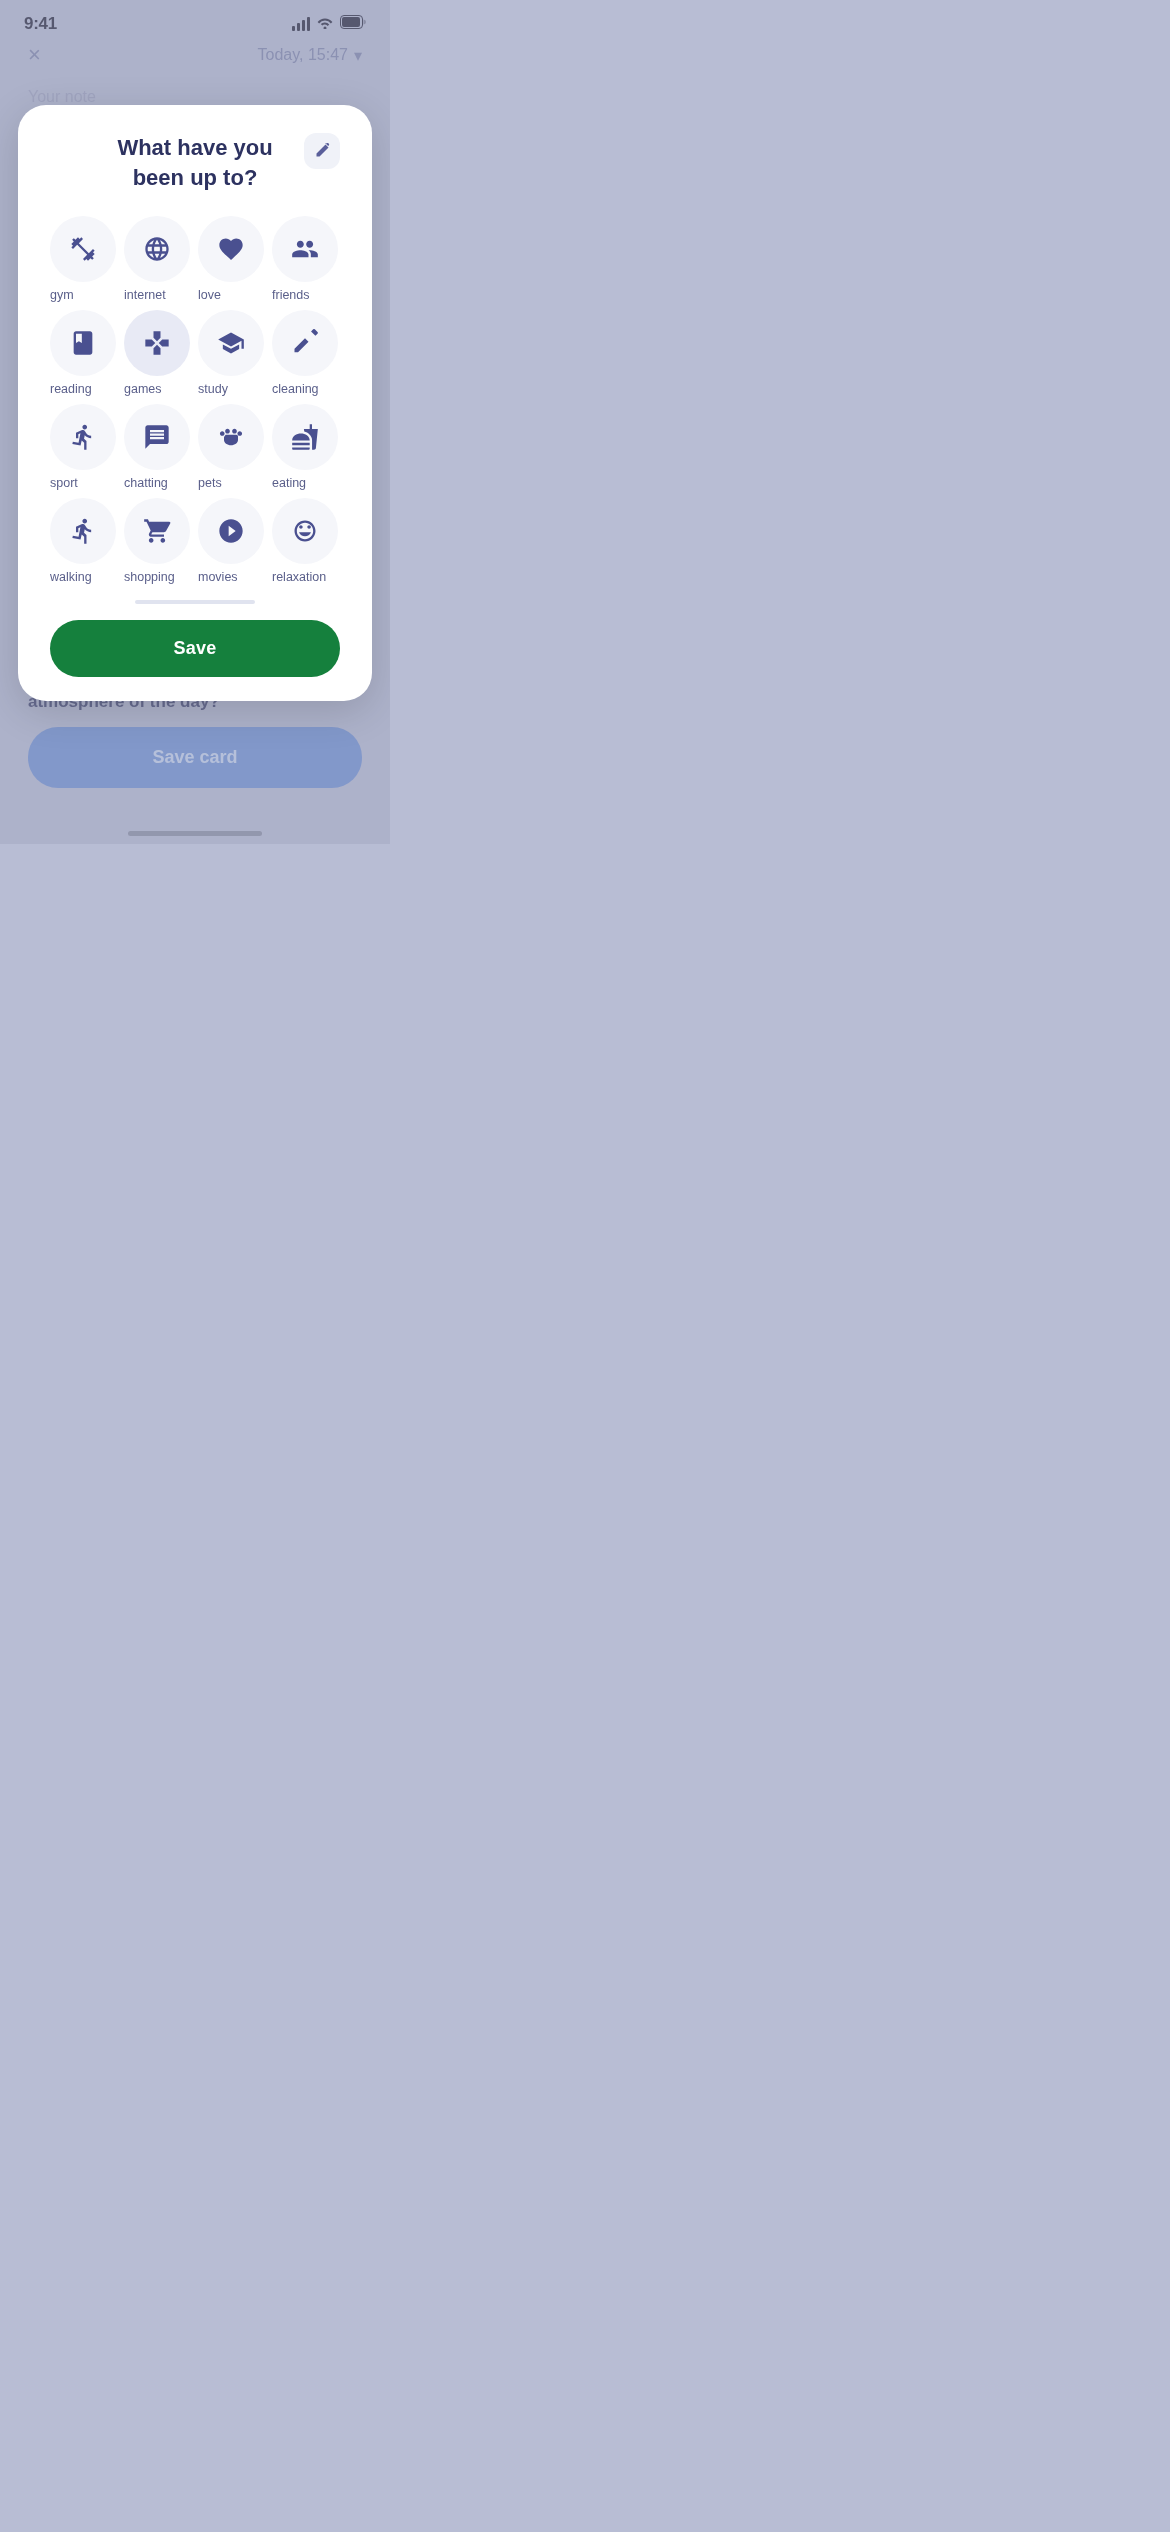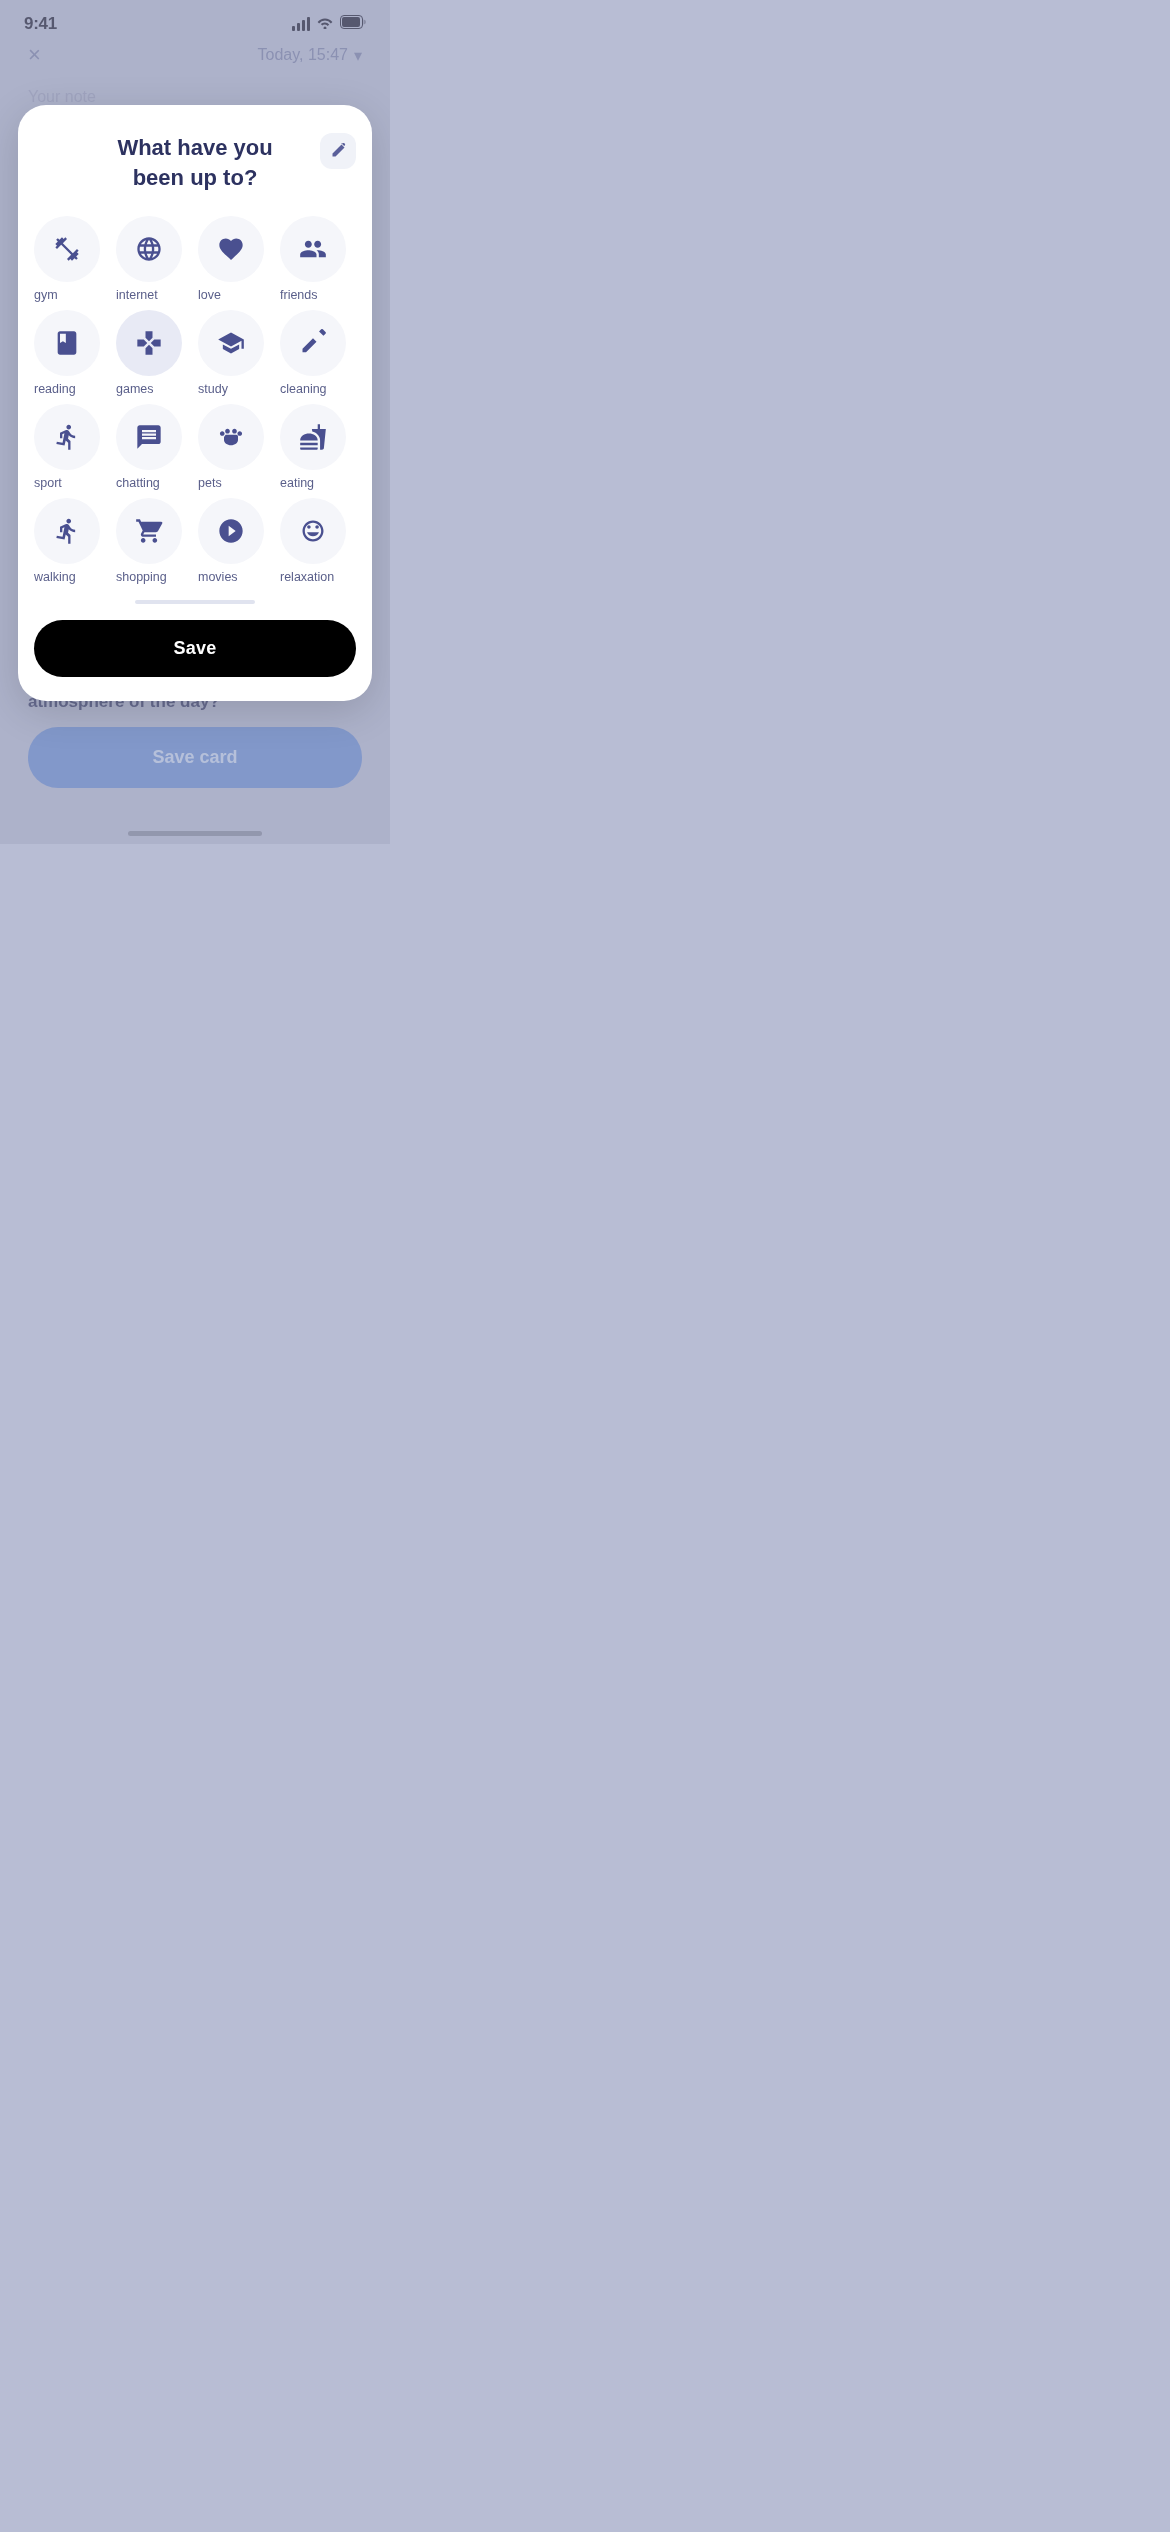--- a/index.html
+++ b/index.html
@@ -75,21 +75,21 @@
     }
 
     
     .modal {
       position: absolute;
       top: 105px;
       left: 18px;
       right: 18px;
       background: #fff;
       border-radius: 28px;
-      padding: 28px 16px 24px;
+      padding: 28px 32px 24px;
       z-index: 20;
       box-shadow: 0 10px 40px rgba(0,0,0,0.15);
     }
 
     .modal-header {
       display: flex;
       justify-content: center;
       align-items: flex-start;
       margin-bottom: 24px;
       position: relative;
@@ -163,21 +163,21 @@
       height: 4px;
       background: #e0e3ef;
       border-radius: 2px;
       margin: 4px auto 16px;
     }
 
     
     .save-btn {
       width: 100%;
       padding: 18px;
-      background: #000000;
+      background: #15803d;
       border: none;
       border-radius: 30px;
       font-size: 18px;
       font-weight: 600;
       color: #fff;
       cursor: pointer;
       letter-spacing: 0.3px;
     }
     .photo-question {
       font-size: 17px;

